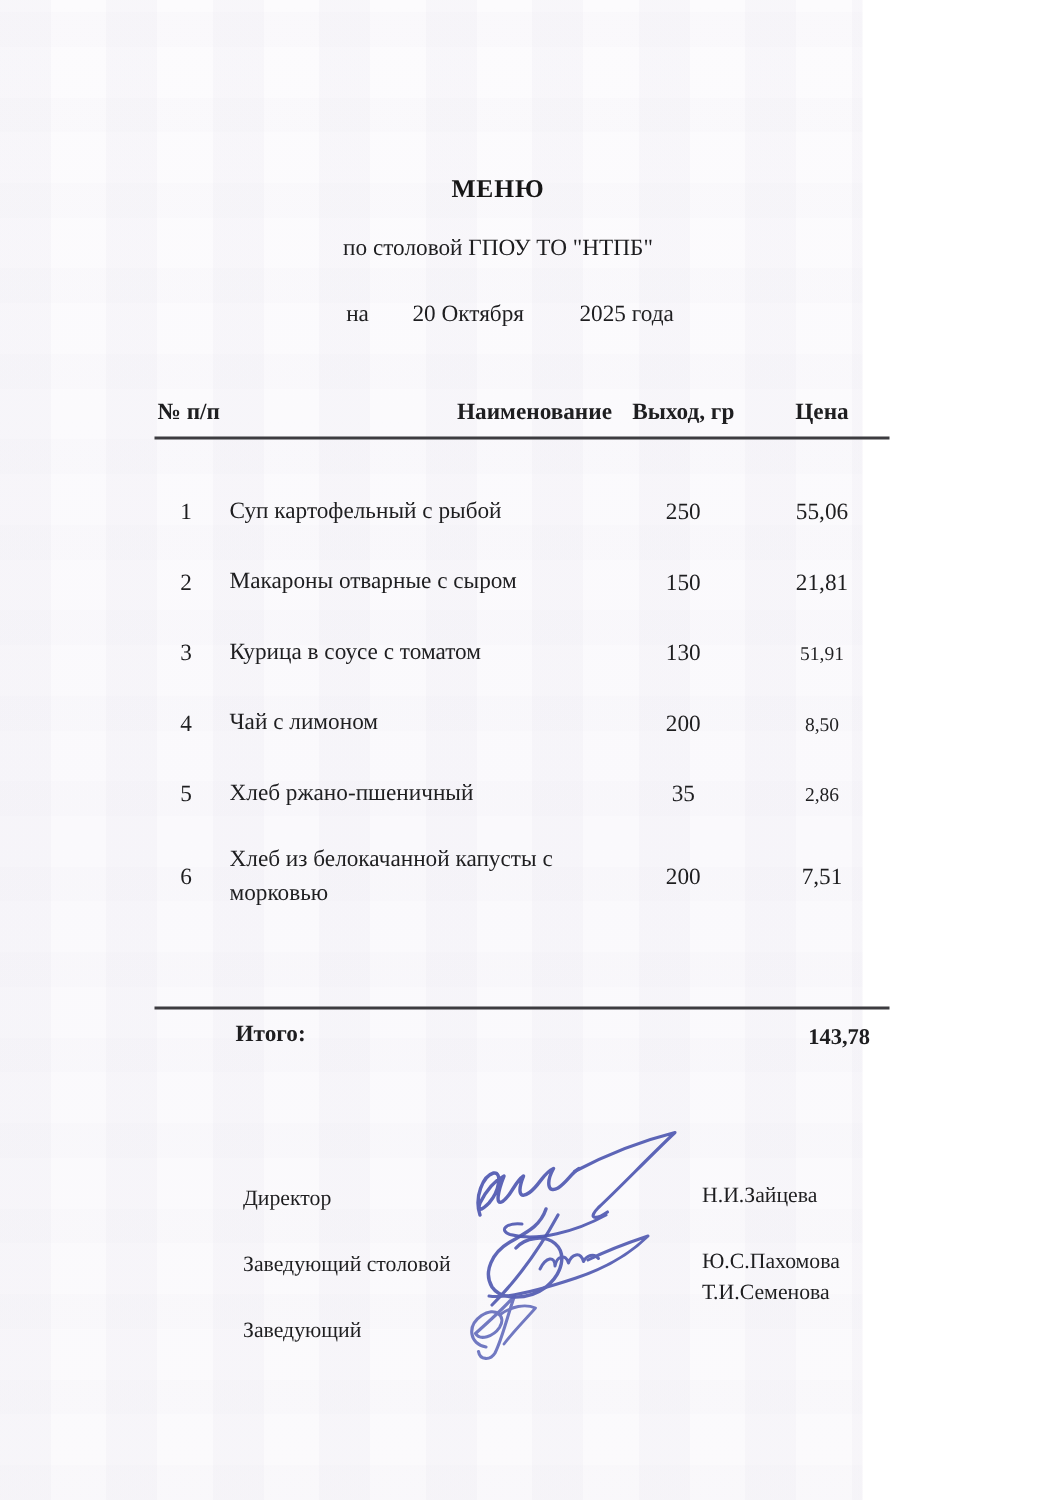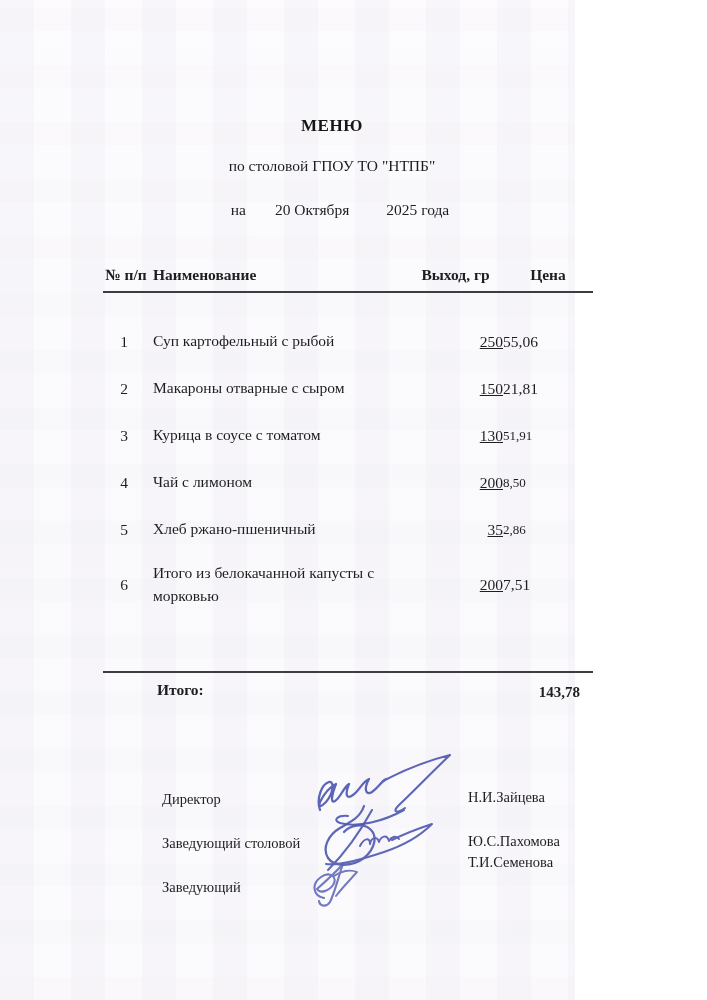--- a/index.html
+++ b/index.html
@@ -59,42 +59,42 @@
     width: 490px;
     display: grid;
     grid-template-columns: 50px 255px 95px 90px;
     align-items: end;
     padding-bottom: 7px;
     border-bottom: 2px solid #3d3c40;
     font-weight: bold;
     font-size: 15.5px;
   }
   .menu-table-head .h-num  { text-align: left; padding-left: 2px; }
-  .menu-table-head .h-name { text-align: left; }
+  .menu-table-head .h-name { text-align: right; }
   .menu-table-head .h-out  { text-align: center; }
   .menu-table-head .h-price{ text-align: center; }
 
   .menu-rows {
     position: absolute;
     top: 318px;
     left: 103px;
     width: 490px;
   }
   .menu-row {
     display: grid;
     grid-template-columns: 50px 255px 95px 90px;
     align-items: center;
     height: 47px;
     font-size: 15.5px;
   }
   .menu-row.tall { height: 63px; }
   .menu-row .c-num   { text-align: center; padding-right: 8px; }
   .menu-row .c-name  { text-align: left; line-height: 1.45; }
-  .menu-row .c-out   { text-align: right; text-decoration: underline; }
-  .menu-row .c-price { text-align: left; }
+  .menu-row .c-out   { text-align: center; }
+  .menu-row .c-price { text-align: center; }
   .menu-row .c-price.small { font-size: 13px; }
 
   .total-rule {
     position: absolute;
     top: 671px;
     left: 103px;
     width: 490px;
     height: 2px;
     background: #3d3c40;
   }
@@ -189,21 +189,21 @@
       <div class="c-price small">8,50</div>
     </div>
     <div class="menu-row">
       <div class="c-num">5</div>
       <div class="c-name">Хлеб ржано-пшеничный</div>
       <div class="c-out">35</div>
       <div class="c-price small">2,86</div>
     </div>
     <div class="menu-row tall">
       <div class="c-num">6</div>
-      <div class="c-name">Итого из белокачанной капусты с морковью</div>
+      <div class="c-name">Хлеб из белокачанной капусты с морковью</div>
       <div class="c-out">200</div>
       <div class="c-price">7,51</div>
     </div>
   </div>
 
   <div class="total-rule"></div>
   <div class="total-label">Итого:</div>
   <div class="total-value">143,78</div>
 
   <div class="sig-role role-1">Директор</div>

